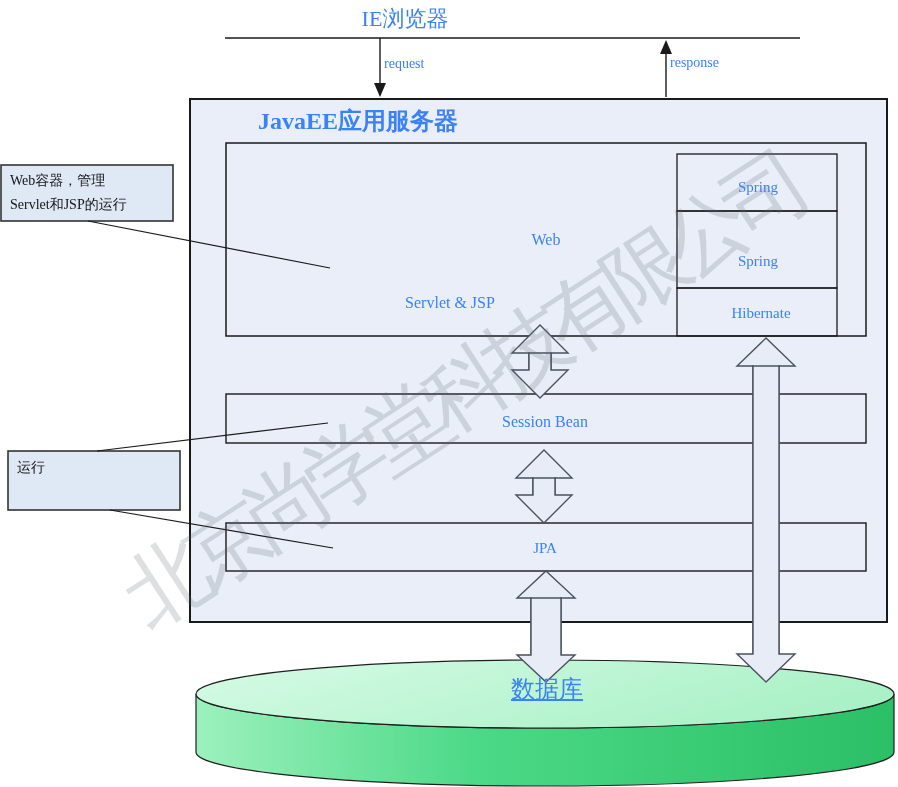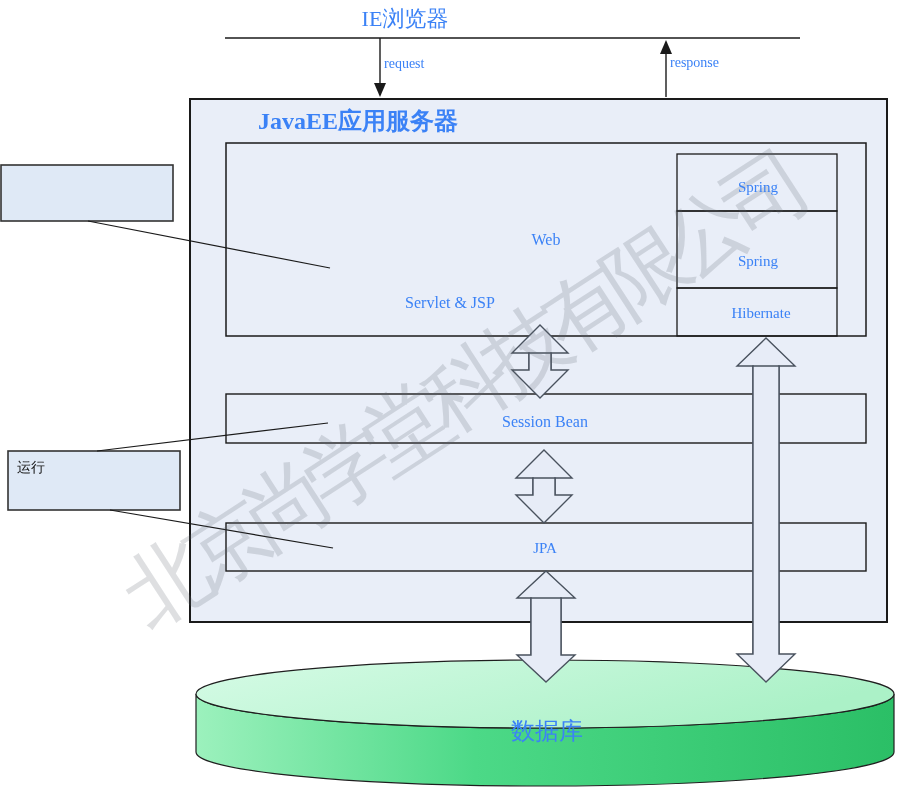--- a/index.html
+++ b/index.html
@@ -120,19 +120,23 @@
   <div class="lbl centered box-label" style="left:546px;top:240px;">Web</div>
   <div class="lbl centered box-label" style="left:450px;top:303px;">Servlet &amp; JSP</div>
 
   <div class="lbl centered fw-label" style="left:758px;top:187px;">Spring</div>
   <div class="lbl centered fw-label" style="left:758px;top:261px;">Spring</div>
   <div class="lbl centered fw-label" style="left:761px;top:313px;">Hibernate</div>
 
   <div class="lbl centered box-label" style="left:545px;top:422px;">Session Bean</div>
   <div class="lbl centered jpa-label" style="left:545px;top:548px;">JPA</div>
 
+  <div class="ann-text" style="left:10px;top:169px;">
+    <div>Web容器，管理</div>
+    <div>Servlet和JSP的运行</div>
+  </div>
   <div class="ann-text" style="left:17px;top:456px;">
     <div>运行</div>
   </div>
 
-  <div class="lbl centered db-label" style="left:547px;top:731px;">数据库</div>
+  <div class="lbl centered db-label" style="left:547px;top:689px;text-decoration:underline;">数据库</div>
 
 </div>
 
 </body></html>

